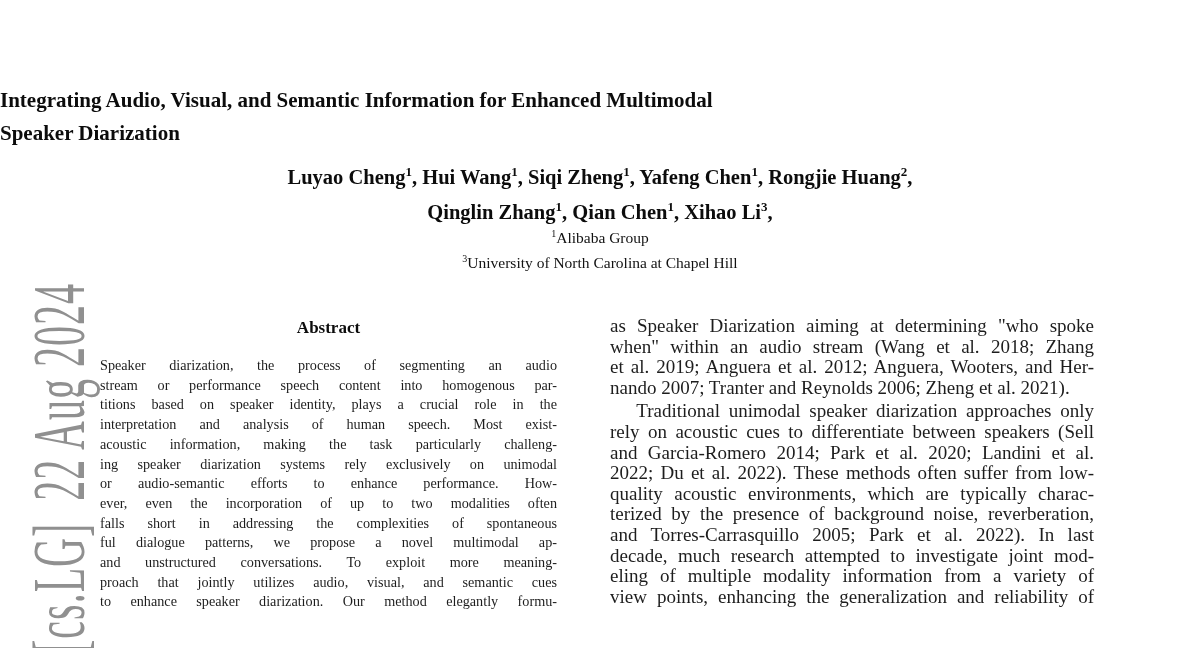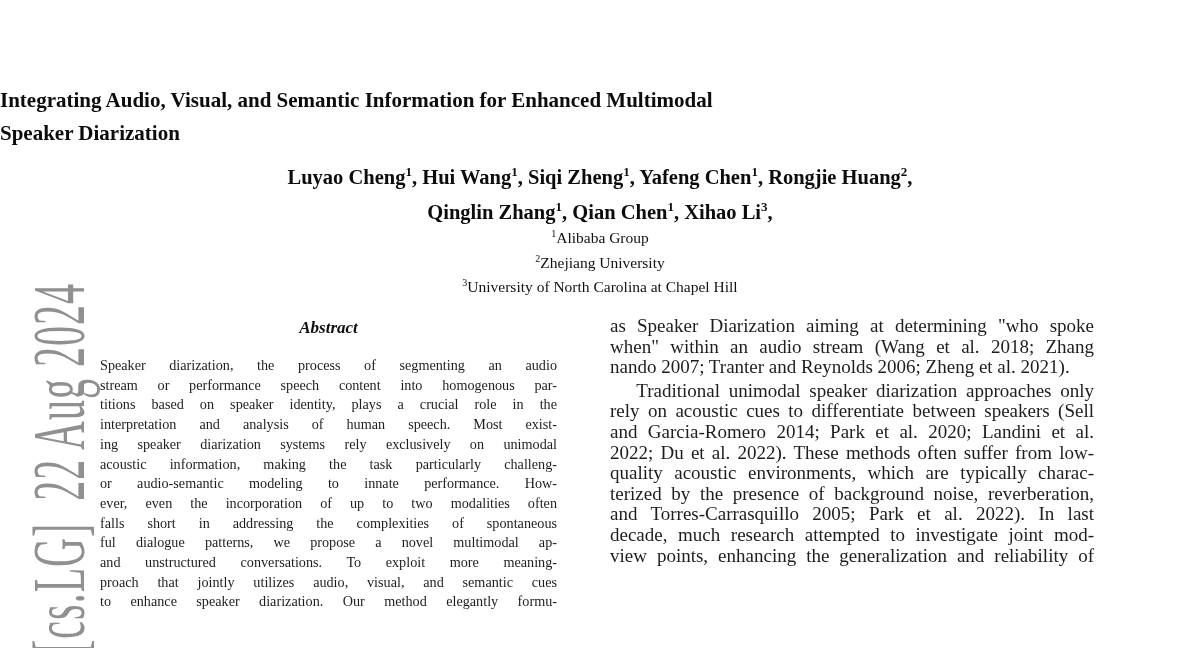--- a/index.html
+++ b/index.html
@@ -66,21 +66,20 @@
     top: 317px;
     width: 457px;
   }
   .abstract-heading {
     text-align: center;
     font-weight: bold;
     font-size: 17px;
     line-height: 22px;
     margin-bottom: 17px;
     color: #0c0c0c;
-    font-style: italic;
   }
   .abstract-body {
     font-size: 14.2px;
     line-height: 19.7px;
   }
 
   .col-right {
     position: absolute;
     left: 610px;
     top: 316px;
@@ -109,55 +108,56 @@
     <div data-bind="paper.title_line2">Speaker Diarization</div>
   </div>
 
   <div class="authors">
     <div><span data-bind="paper.authors_row1.0.name">Luyao Cheng</span><sup data-bind="paper.authors_row1.0.sup">1</sup><span data-bind="paper.authors_row1.0.sep">, </span><span data-bind="paper.authors_row1.1.name">Hui Wang</span><sup data-bind="paper.authors_row1.1.sup">1</sup><span data-bind="paper.authors_row1.1.sep">, </span><span data-bind="paper.authors_row1.2.name">Siqi Zheng</span><sup data-bind="paper.authors_row1.2.sup">1</sup><span data-bind="paper.authors_row1.2.sep">, </span><span data-bind="paper.authors_row1.3.name">Yafeng Chen</span><sup data-bind="paper.authors_row1.3.sup">1</sup><span data-bind="paper.authors_row1.3.sep">, </span><span data-bind="paper.authors_row1.4.name">Rongjie Huang</span><sup data-bind="paper.authors_row1.4.sup">2</sup><span data-bind="paper.authors_row1.4.sep">,</span></div>
     <div><span data-bind="paper.authors_row2.0.name">Qinglin Zhang</span><sup data-bind="paper.authors_row2.0.sup">1</sup><span data-bind="paper.authors_row2.0.sep">, </span><span data-bind="paper.authors_row2.1.name">Qian Chen</span><sup data-bind="paper.authors_row2.1.sup">1</sup><span data-bind="paper.authors_row2.1.sep">, </span><span data-bind="paper.authors_row2.2.name">Xihao Li</span><sup data-bind="paper.authors_row2.2.sup">3</sup><span data-bind="paper.authors_row2.2.sep">,</span></div>
   </div>
 
   <div class="affiliations">
     <div><sup data-bind="paper.affiliations.0.sup">1</sup><span data-bind="paper.affiliations.0.name">Alibaba Group</span></div>
-    <div><sup data-bind="paper.affiliations.1.sup">2</sup><span data-bind="paper.affiliations.1.name">Zhejiang University</span></div>
     <div><sup data-bind="paper.affiliations.2.sup">3</sup><span data-bind="paper.affiliations.2.name">University of North Carolina at Chapel Hill</span></div>
   </div>
 
   <div class="col-left">
     <div class="abstract-heading" data-bind="abstract.heading">Abstract</div>
     <div class="abstract-body" data-bind-lines="abstract.lines">
         <div>Speaker diarization, the process of segmenting an audio</div>
         <div>stream or performance speech content into homogenous par-</div>
         <div>titions based on speaker identity, plays a crucial role in the</div>
         <div>interpretation and analysis of human speech. Most exist-</div>
+        <div>acoustic information, making the task particularly challeng-</div>
         <div>ing speaker diarization systems rely exclusively on unimodal</div>
-        <div>acoustic information, making the task particularly challeng-</div>
-        <div>or audio-semantic modeling to innate performance. How-</div>
+        <div>or audio-semantic efforts to enhance performance. How-</div>
         <div>ever, even the incorporation of up to two modalities often</div>
         <div>falls short in addressing the complexities of spontaneous</div>
         <div>ful dialogue patterns, we propose a novel multimodal ap-</div>
         <div>and unstructured conversations. To exploit more meaning-</div>
         <div>proach that jointly utilizes audio, visual, and semantic cues</div>
         <div style="text-align-last: justify;">to enhance speaker diarization. Our method elegantly formu-</div>
       </div>
   </div>
 
   <div class="col-right">
     <div data-bind-lines="introduction.para1_lines">
         <div>as Speaker Diarization aiming at determining "who spoke</div>
         <div>when" within an audio stream (Wang et al. 2018; Zhang</div>
+        <div>et al. 2019; Anguera et al. 2012; Anguera, Wooters, and Her-</div>
         <div style="text-align-last: left;">nando 2007; Tranter and Reynolds 2006; Zheng et al. 2021).</div>
       </div>
     <div class="para2" data-bind-lines="introduction.para2_lines">
         <div>&nbsp;&nbsp;&nbsp;Traditional unimodal speaker diarization approaches only</div>
         <div>rely on acoustic cues to differentiate between speakers (Sell</div>
         <div>and Garcia-Romero 2014; Park et al. 2020; Landini et al.</div>
         <div>2022; Du et al. 2022). These methods often suffer from low-</div>
         <div>quality acoustic environments, which are typically charac-</div>
         <div>terized by the presence of background noise, reverberation,</div>
         <div>and Torres-Carrasquillo 2005; Park et al. 2022). In last</div>
         <div>decade, much research attempted to investigate joint mod-</div>
+        <div>eling of multiple modality information from a variety of</div>
         <div style="text-align-last: justify;">view points, enhancing the generalization and reliability of</div>
       </div>
   </div>
 
 </div>
 
 </body></html>

